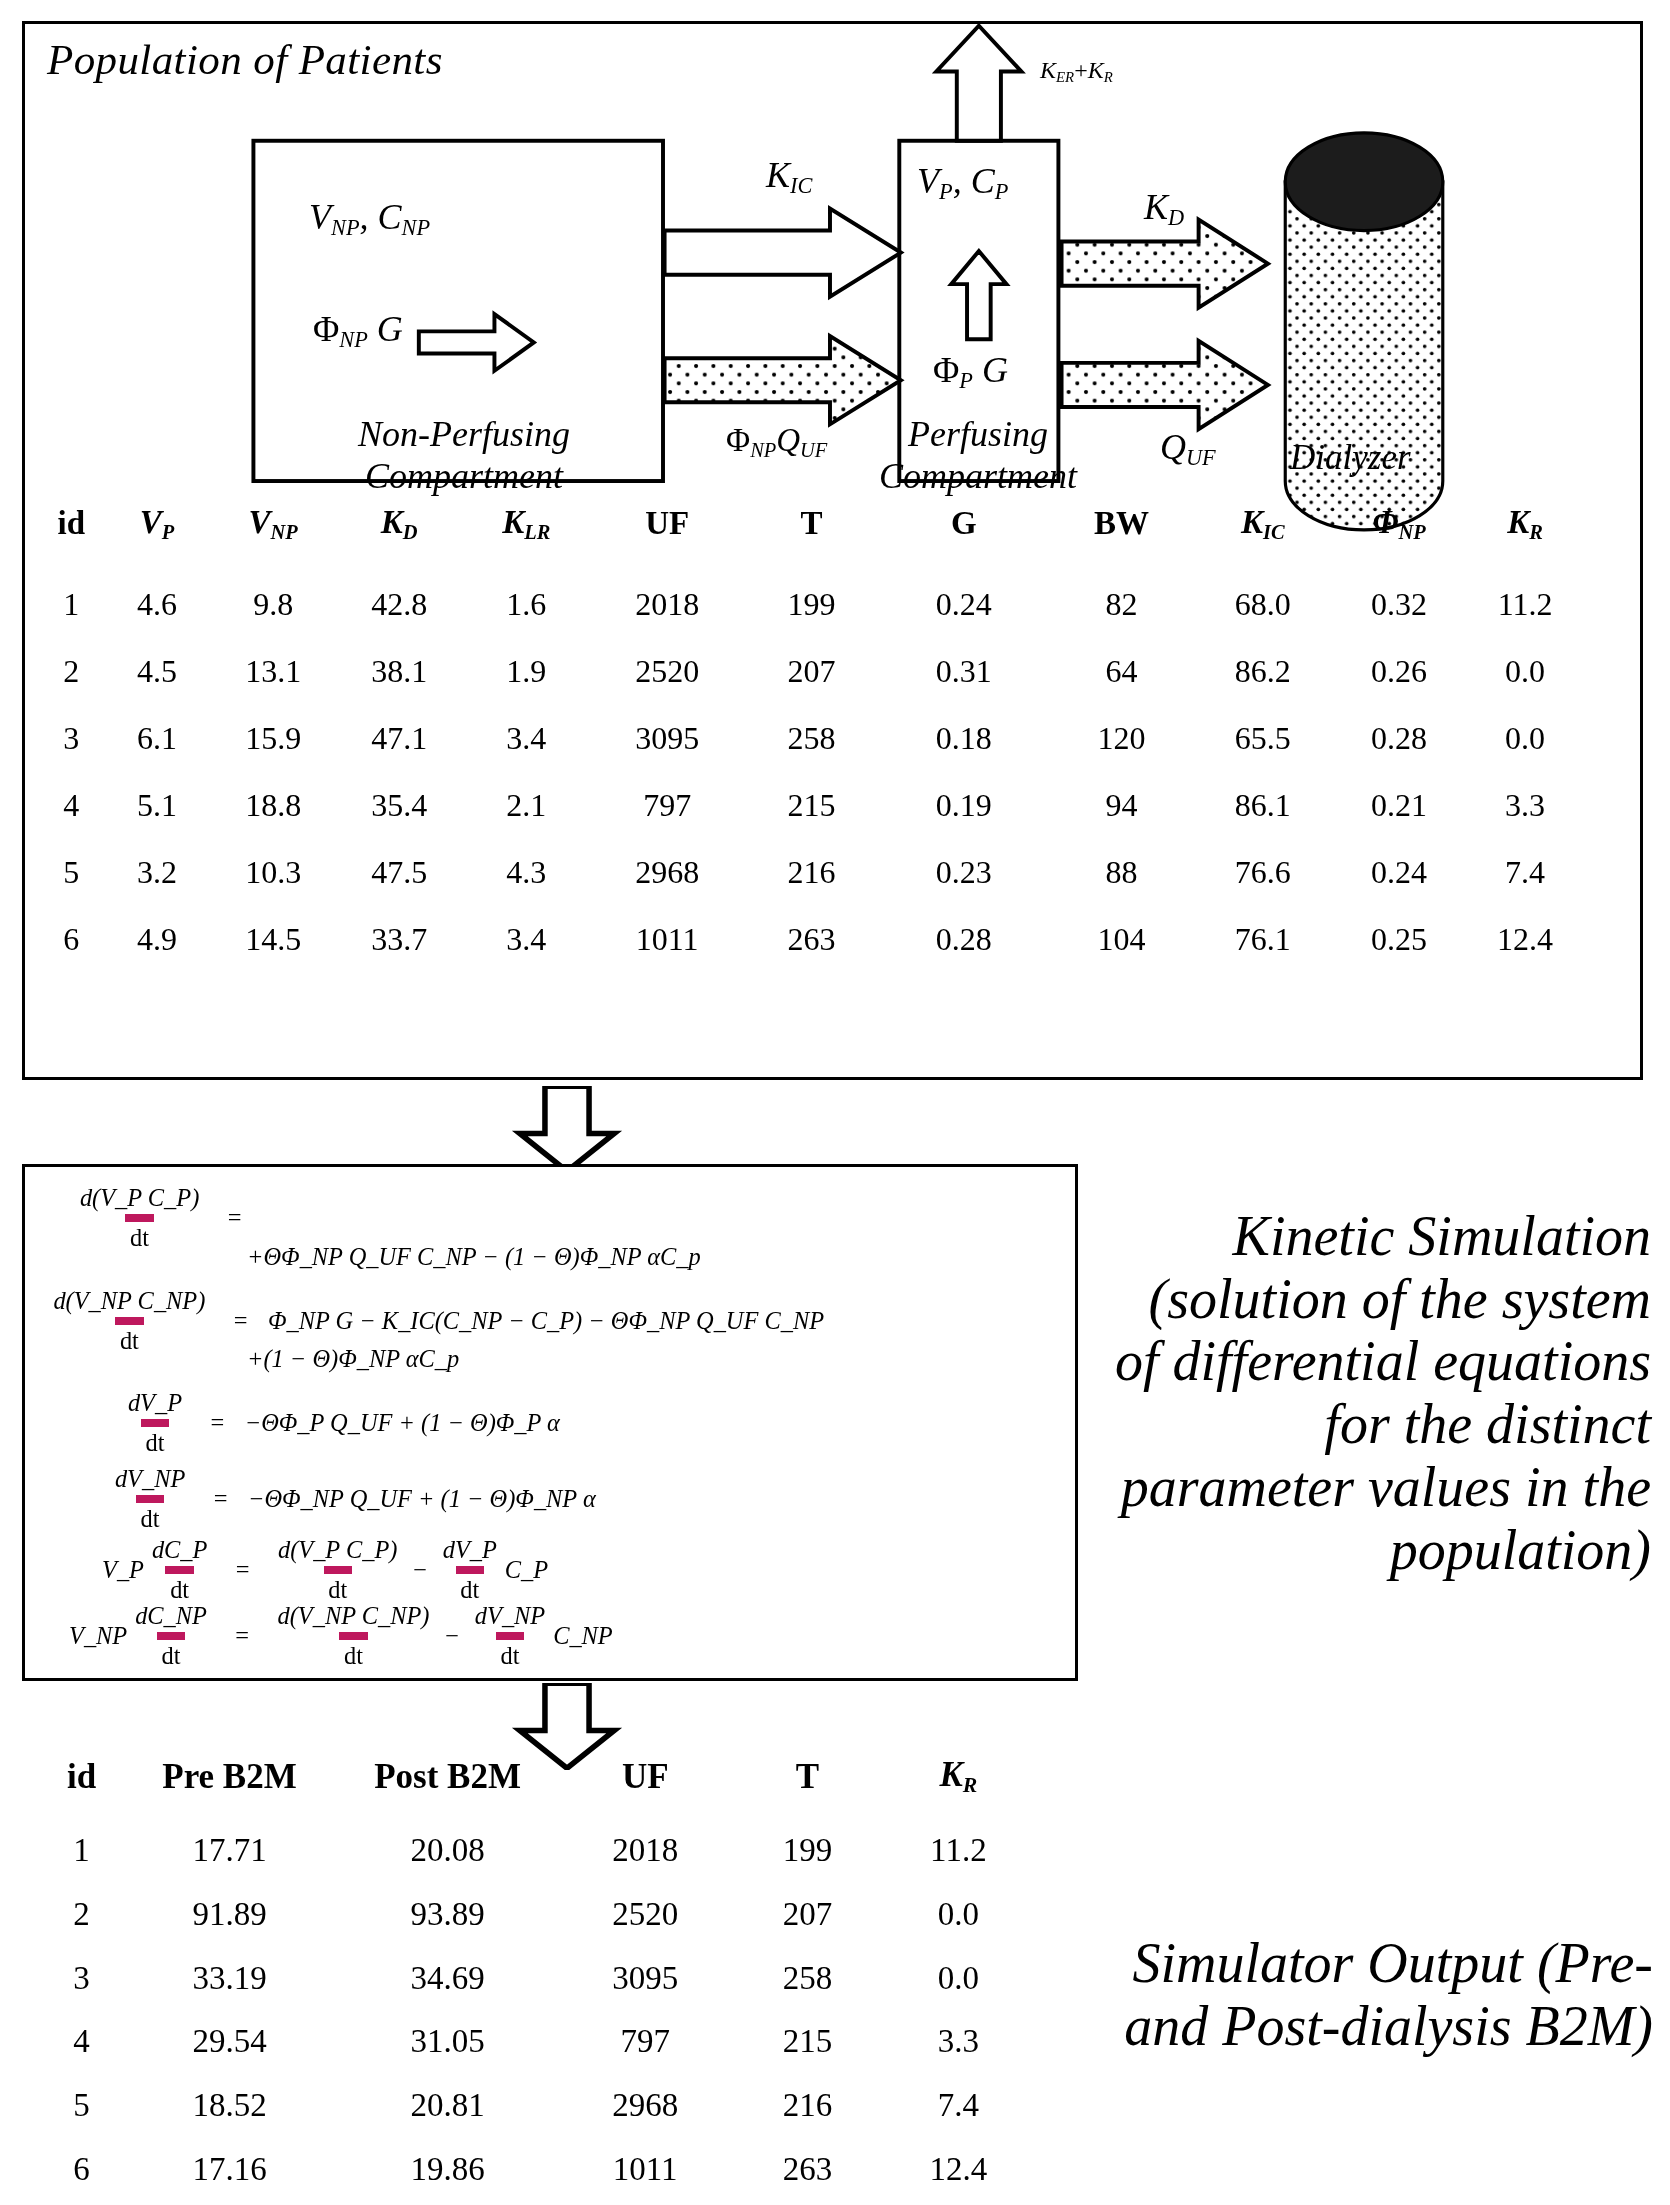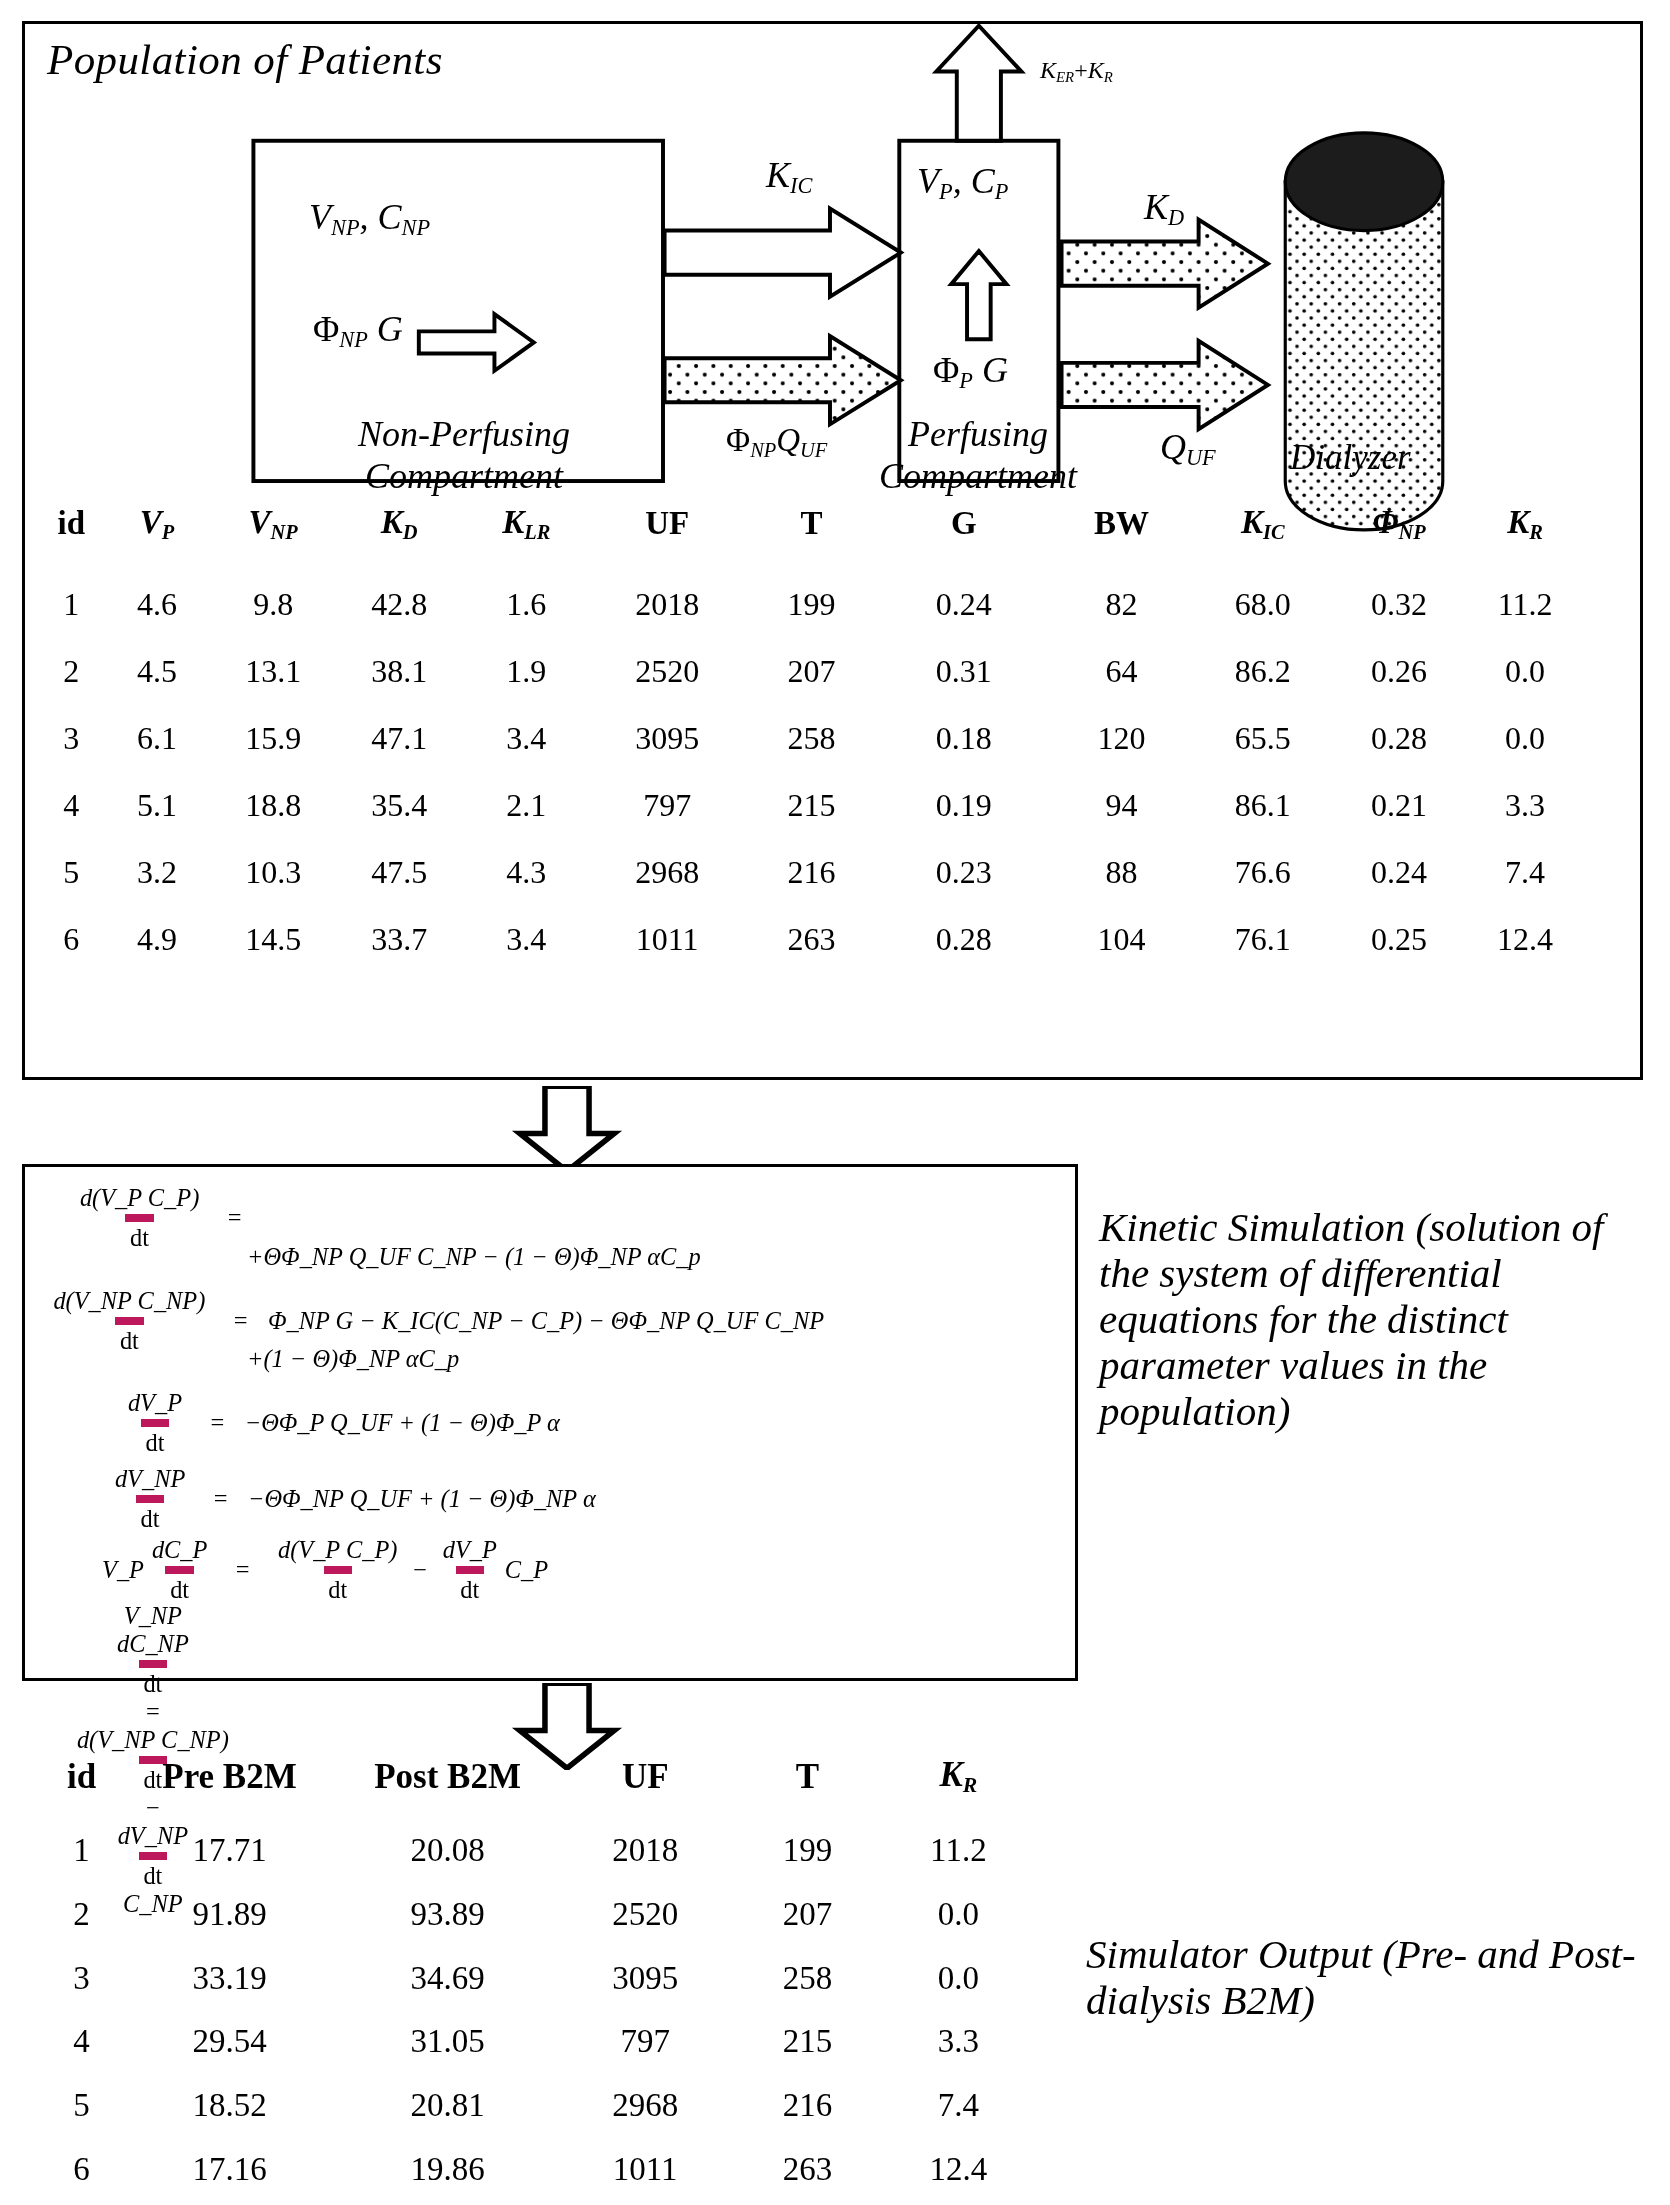--- a/index.html
+++ b/index.html
@@ -63,22 +63,23 @@
     display:inline-flex; flex-direction:column; align-items:center;
     vertical-align:middle; margin:0 3.2px;
   }
   .frac .num{ padding:0 4.7px 1.6px 4.7px; }
   .frac .den{ padding:2.4px 4.7px 0 4.7px; border-top:8px solid #be185d; }
   .eqsign{ margin:0 20.5px; }
   .mi{ font-style:italic; }
 
   
   .caption{
-    position:absolute; font-style:italic; font-size:41px; line-height:1.12;
+    position:absolute; font-style:italic; font-size:56px; line-height:1.12;
     font-family:"Liberation Serif", serif;
+    text-align:right;
   }
   #caption-kinetic{ left:1099px; top:1205px; width:552px; }
   #caption-output{ left:1086px; top:1932px; width:567px; }
 
   
   #table-output{ left:39px; top:1755px; width:993px; }
   #table-output th{ font-size:35px; padding:0 0 20.5px 0; }
   #table-output td{ font-size:33px; padding:13.4px 0; }
 
   
@@ -345,21 +346,21 @@
         <span class="den">dt</span>
       </span>
       <span style="margin:0 7.9px;">−</span>
       <span class="frac">
         <span class="num mi">dV_P</span>
         <span class="den">dt</span>
       </span>
       <span class="mi">C_P</span>
     </div>
 
-    <div class="eqrow" style="left:44px; top:435px;flex-direction:column;">
+    <div class="eqrow" style="left:44px; top:435px;">
       <span class="mi">V_NP</span>
       <span class="frac">
         <span class="num mi">dC_NP</span>
         <span class="den">dt</span>
       </span>
       <span class="eqsign">=</span>
       <span class="frac">
         <span class="num mi">d(V_NP C_NP)</span>
         <span class="den">dt</span>
       </span>

